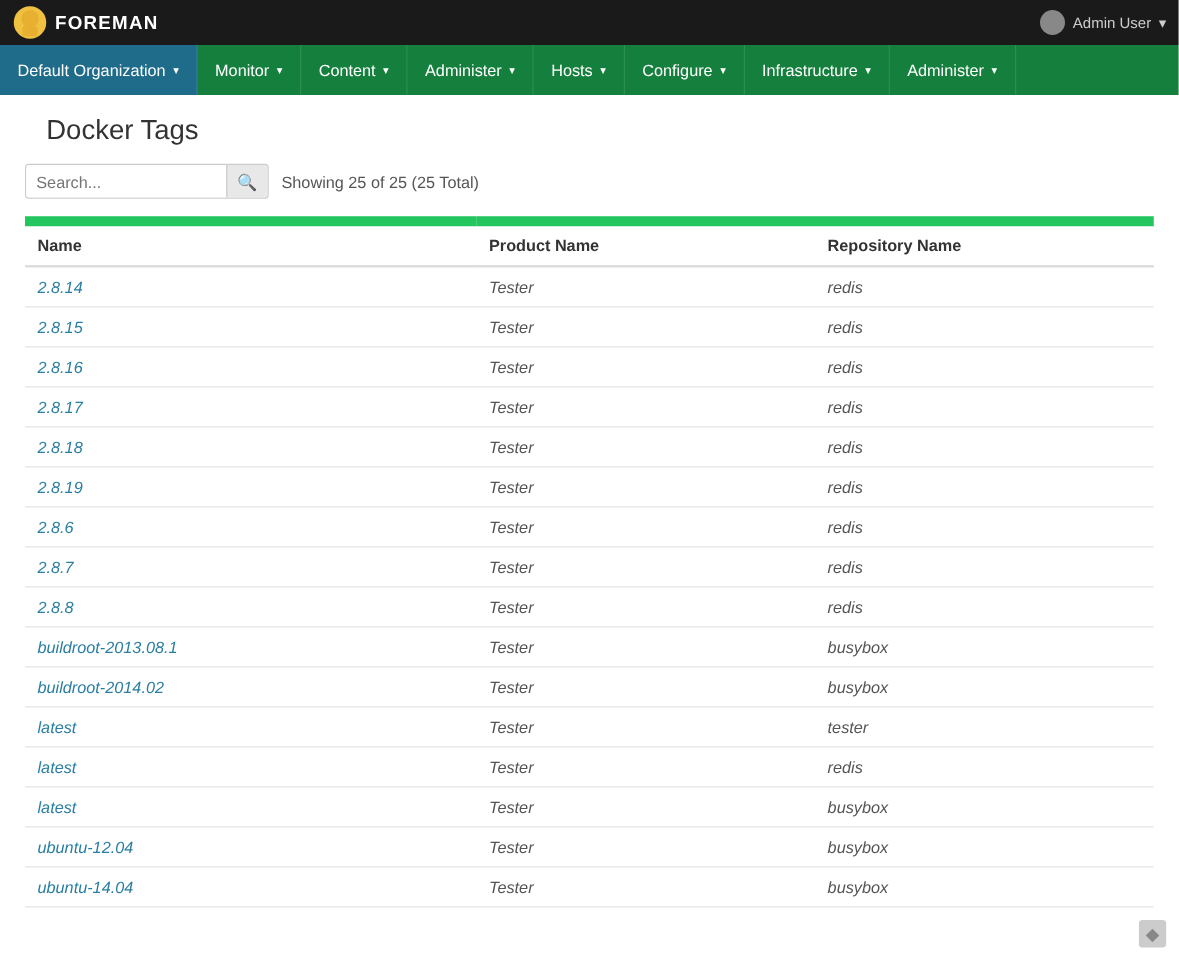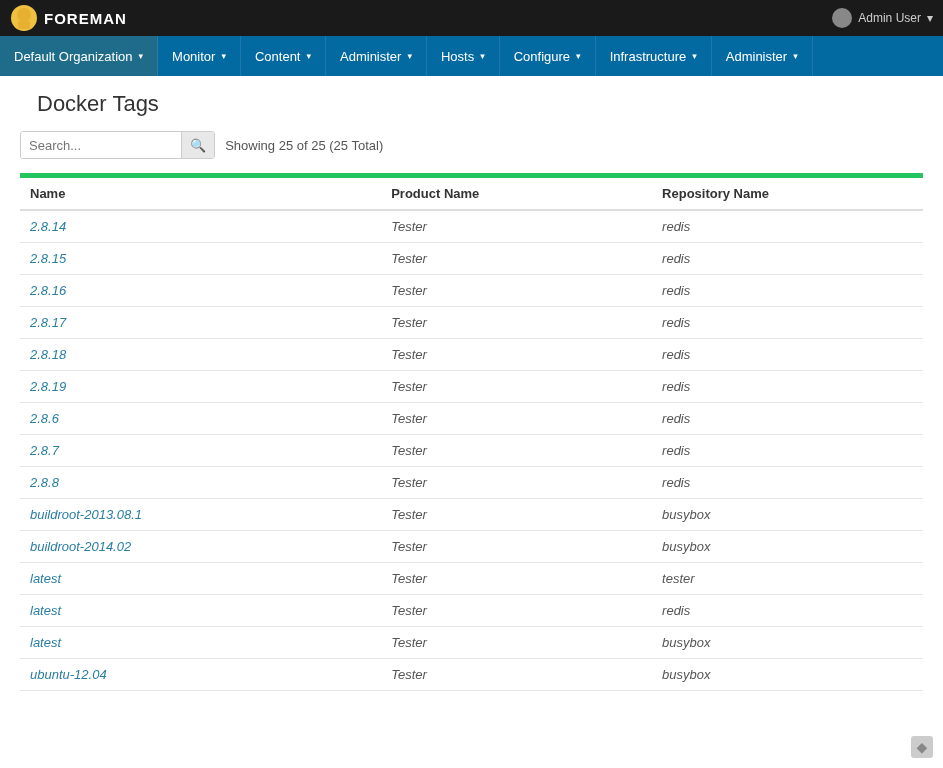--- a/index.html
+++ b/index.html
@@ -38,21 +38,21 @@
     .user-avatar {
       width: 20px;
       height: 20px;
       background: #888;
       border-radius: 50%;
       display: inline-block;
     }
 
     
     .nav-bar {
-      background: #0369a1;
+      background: #15803d;
       display: flex;
       align-items: stretch;
       height: 40px;
     }
     .nav-item {
       display: flex;
       align-items: center;
       padding: 0 14px;
       color: #fff;
       font-size: 13px;
@@ -116,21 +116,21 @@
       font-size: 13px;
       color: #555;
     }
 
     
     .data-table {
       width: 100%;
       border-collapse: collapse;
     }
     .data-table thead tr {
-      border-top: 5px solid #22c55e;
+      border-top: 8px solid #22c55e;
       border-bottom: 2px solid #ddd;
     }
     .data-table th {
       text-align: left;
       padding: 8px 10px;
       font-weight: bold;
       font-size: 13px;
       color: #333;
       background: #fff;
     }
@@ -312,18 +312,23 @@
         <tr>
           <td class="col-name link-cell">latest</td>
           <td class="col-product">Tester</td>
           <td class="col-repo">busybox</td>
         </tr>
         <tr>
           <td class="col-name link-cell">ubuntu-12.04</td>
           <td class="col-product">Tester</td>
           <td class="col-repo">busybox</td>
         </tr>
+        <tr>
+          <td class="col-name link-cell">ubuntu-14.04</td>
+          <td class="col-product">Tester</td>
+          <td class="col-repo">busybox</td>
+        </tr>
       </tbody>
   </table>
 
 </div>
 
 <div class="bottom-icon">◆</div>
 
 </body></html>

